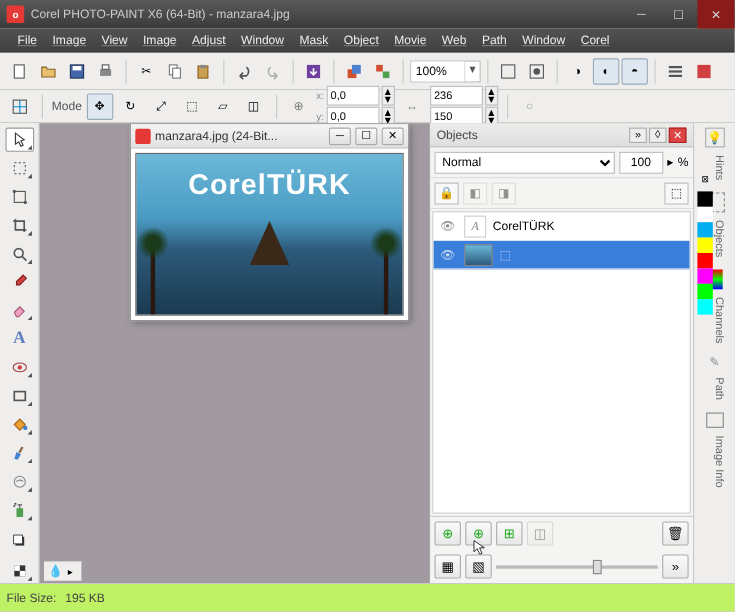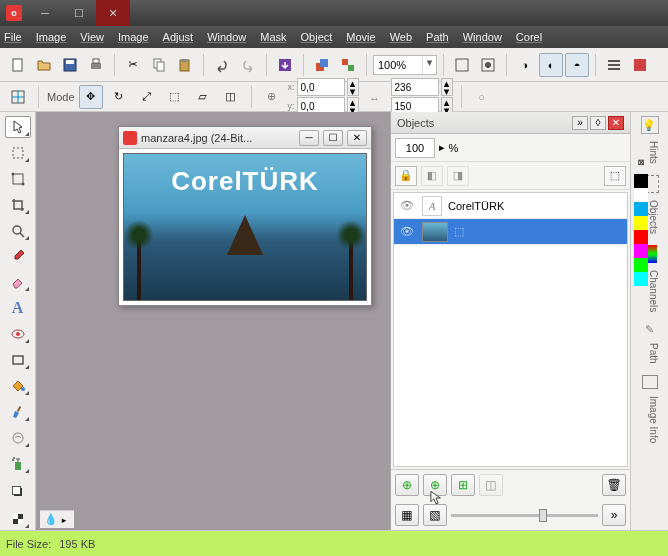--- a/index.html
+++ b/index.html
@@ -3,21 +3,21 @@
 <meta charset="utf-8">
 <style>
 *{margin:0;padding:0;box-sizing:border-box;font-family:'Segoe UI',Tahoma,sans-serif;font-size:11px;user-select:none}
 body{width:668px;height:556px;background:#f0f0f0;overflow:hidden;position:relative}
 .titlebar{height:26px;background:linear-gradient(#5a5a5a,#3a3a3a);display:flex;align-items:center;color:#ccc;padding-left:6px}
 .titlebar .appicon{width:16px;height:16px;background:#e53935;border-radius:2px;display:flex;align-items:center;justify-content:center;color:#fff;font-size:9px;font-weight:bold;margin-right:6px}
 .titlebar .title{flex:1}
 .winbtns{display:flex;height:100%}
 .winbtn{width:34px;display:flex;align-items:center;justify-content:center;color:#ccc}
 .winbtn.close{background:#8b1a1a}
-.menubar{height:22px;background:linear-gradient(#525252,#3f3f3f);display:flex;align-items:center;padding:0 4px;gap:14px;color:#eee}
+.menubar{height:22px;background:linear-gradient(#525252,#3f3f3f);display:flex;align-items:center;padding:0 16px;gap:14px;color:#eee}
 .menubar span{text-decoration:underline;text-decoration-color:rgba(255,255,255,.3);cursor:default}
 .toolbar{height:34px;background:#efeeec;border-bottom:1px solid #c8c8c8;display:flex;align-items:center;padding:0 6px;gap:2px}
 .tbtn{width:24px;height:24px;display:flex;align-items:center;justify-content:center;border:1px solid transparent;border-radius:2px}
 .tbtn.active{background:#dfe8f0;border-color:#9ab}
 .sep{width:1px;height:22px;background:#c8c8c8;margin:0 4px}
 .zoom{display:flex;border:1px solid #bbb;background:#fff;height:20px}
 .zoom input{border:none;width:48px;padding:0 4px;font-size:11px;outline:none}
 .zoom .dd{width:14px;text-align:center;color:#555;border-left:1px solid #ddd}
 .propbar{height:30px;background:#efeeec;border-bottom:1px solid #c8c8c8;display:flex;align-items:center;padding:0 6px;gap:4px}
 .numfield{display:flex;align-items:center;gap:2px}
@@ -26,21 +26,21 @@
 .numfield .spin div{flex:1;text-align:center;line-height:8px}
 .workspace{position:absolute;top:112px;left:36px;right:38px;bottom:26px;background:#a19aa0;overflow:hidden}
 .lefttools{position:absolute;top:112px;left:0;width:36px;bottom:26px;background:#efeeec;border-right:1px solid #c8c8c8;display:flex;flex-direction:column;align-items:center;padding-top:4px;gap:4px}
 .ltool{width:26px;height:26px;display:flex;align-items:center;justify-content:center;border:1px solid transparent;border-radius:2px;position:relative}
 .ltool.sel{background:#fff;border-color:#999}
 .ltool .fly{position:absolute;bottom:1px;right:1px;width:0;height:0;border:2px solid transparent;border-right-color:#555;border-bottom-color:#555}
 .righttabs{position:absolute;top:112px;right:0;width:38px;bottom:26px;background:#efeeec;border-left:1px solid #c8c8c8;display:flex;flex-direction:column;align-items:center;padding-top:4px;gap:2px}
 .rtab{width:20px;padding:4px 0;writing-mode:vertical-rl;text-align:center;font-size:10px;color:#666;border:1px solid transparent}
 .colorstrip{width:14px;margin-top:4px;display:flex;flex-direction:column}
 .colorstrip div{height:14px}
-.docwin{position:absolute;top:14px;left:82px;width:254px;height:180px;background:#fff;border:1px solid #888;box-shadow:2px 2px 6px rgba(0,0,0,.3)}
+.docwin{position:absolute;top:0;left:82px;width:254px;height:180px;background:#fff;border:1px solid #888;box-shadow:2px 2px 6px rgba(0,0,0,.3)}
 .docwin .dtitle{height:22px;background:linear-gradient(#f4f4f4,#e2e2e2);display:flex;align-items:center;padding:0 4px;gap:4px;border-bottom:1px solid #bbb}
 .docwin .dtitle .dicon{width:14px;height:14px;background:#e53935;border-radius:2px}
 .docwin .dtitle .dt{flex:1;font-size:11px;color:#333}
 .docwin .dctrl{width:20px;height:16px;border:1px solid #aaa;background:linear-gradient(#fafafa,#e0e0e0);text-align:center;font-size:10px;line-height:14px;border-radius:2px}
 .docwin .canvas{position:absolute;top:26px;left:4px;right:4px;bottom:4px;background:linear-gradient(180deg,#6bb8d8 0%,#4a9bc4 40%,#2d5a7a 60%,#1a3a50 100%);border:1px solid #666;overflow:hidden}
 .canvas .wmark{position:absolute;top:12px;left:0;right:0;text-align:center;font-size:26px;font-weight:bold;color:#fff;letter-spacing:1px;font-family:Arial}
 .canvas .palm{position:absolute;width:40px;height:100px;bottom:0}
 .canvas .palm.l{left:-5px}
 .canvas .palm.r{right:-5px}
 .canvas .palm::before{content:'';position:absolute;bottom:0;left:18px;width:4px;height:60px;background:#2a1810}
@@ -71,20 +71,21 @@
 .objbot .slider .thumb2{position:absolute;top:-5px;left:60%;width:8px;height:13px;background:#ddd;border:1px solid #888}
 .statusbar{position:absolute;bottom:0;left:0;right:0;height:26px;background:#bef264;border-top:1px solid #c8c8c8;display:flex;align-items:center;padding:0 6px;gap:8px;font-size:11px;color:#444}
 svg{width:16px;height:16px}
 .cursor{position:absolute;top:490px;left:428px;z-index:999;pointer-events:none}
 </style>
 </head>
 <body>
 
 <div class="titlebar">
   <div class="appicon">o</div>
+  <div class="title">Corel PHOTO-PAINT X6 (64-Bit) - manzara4.jpg</div>
   <div class="winbtns">
     <div class="winbtn">─</div>
     <div class="winbtn">☐</div>
     <div class="winbtn close">✕</div>
   </div>
 </div>
 
 <div class="menubar">
   <span>File</span>
   <span>Image</span>
@@ -387,20 +388,21 @@
   </div>
 
   <div class="objpanel">
     <div class="ohead">
       <div class="ot">Objects</div>
       <div class="oc">»</div>
       <div class="oc">◊</div>
       <div class="oc red">✕</div>
     </div>
     <div class="orow1">
+      <select><option>Normal</option></select>
       <input class="opac" value="100" style="">
       <span>▸</span>
       <span>%</span>
     </div>
     <div class="orow2">
       <div class="sq">🔒</div>
       <div class="sq" style="opacity:.4">◧</div>
       <div class="sq" style="opacity:.4">◨</div>
       <div style="flex:1"></div>
       <div class="sq">⬚</div>

